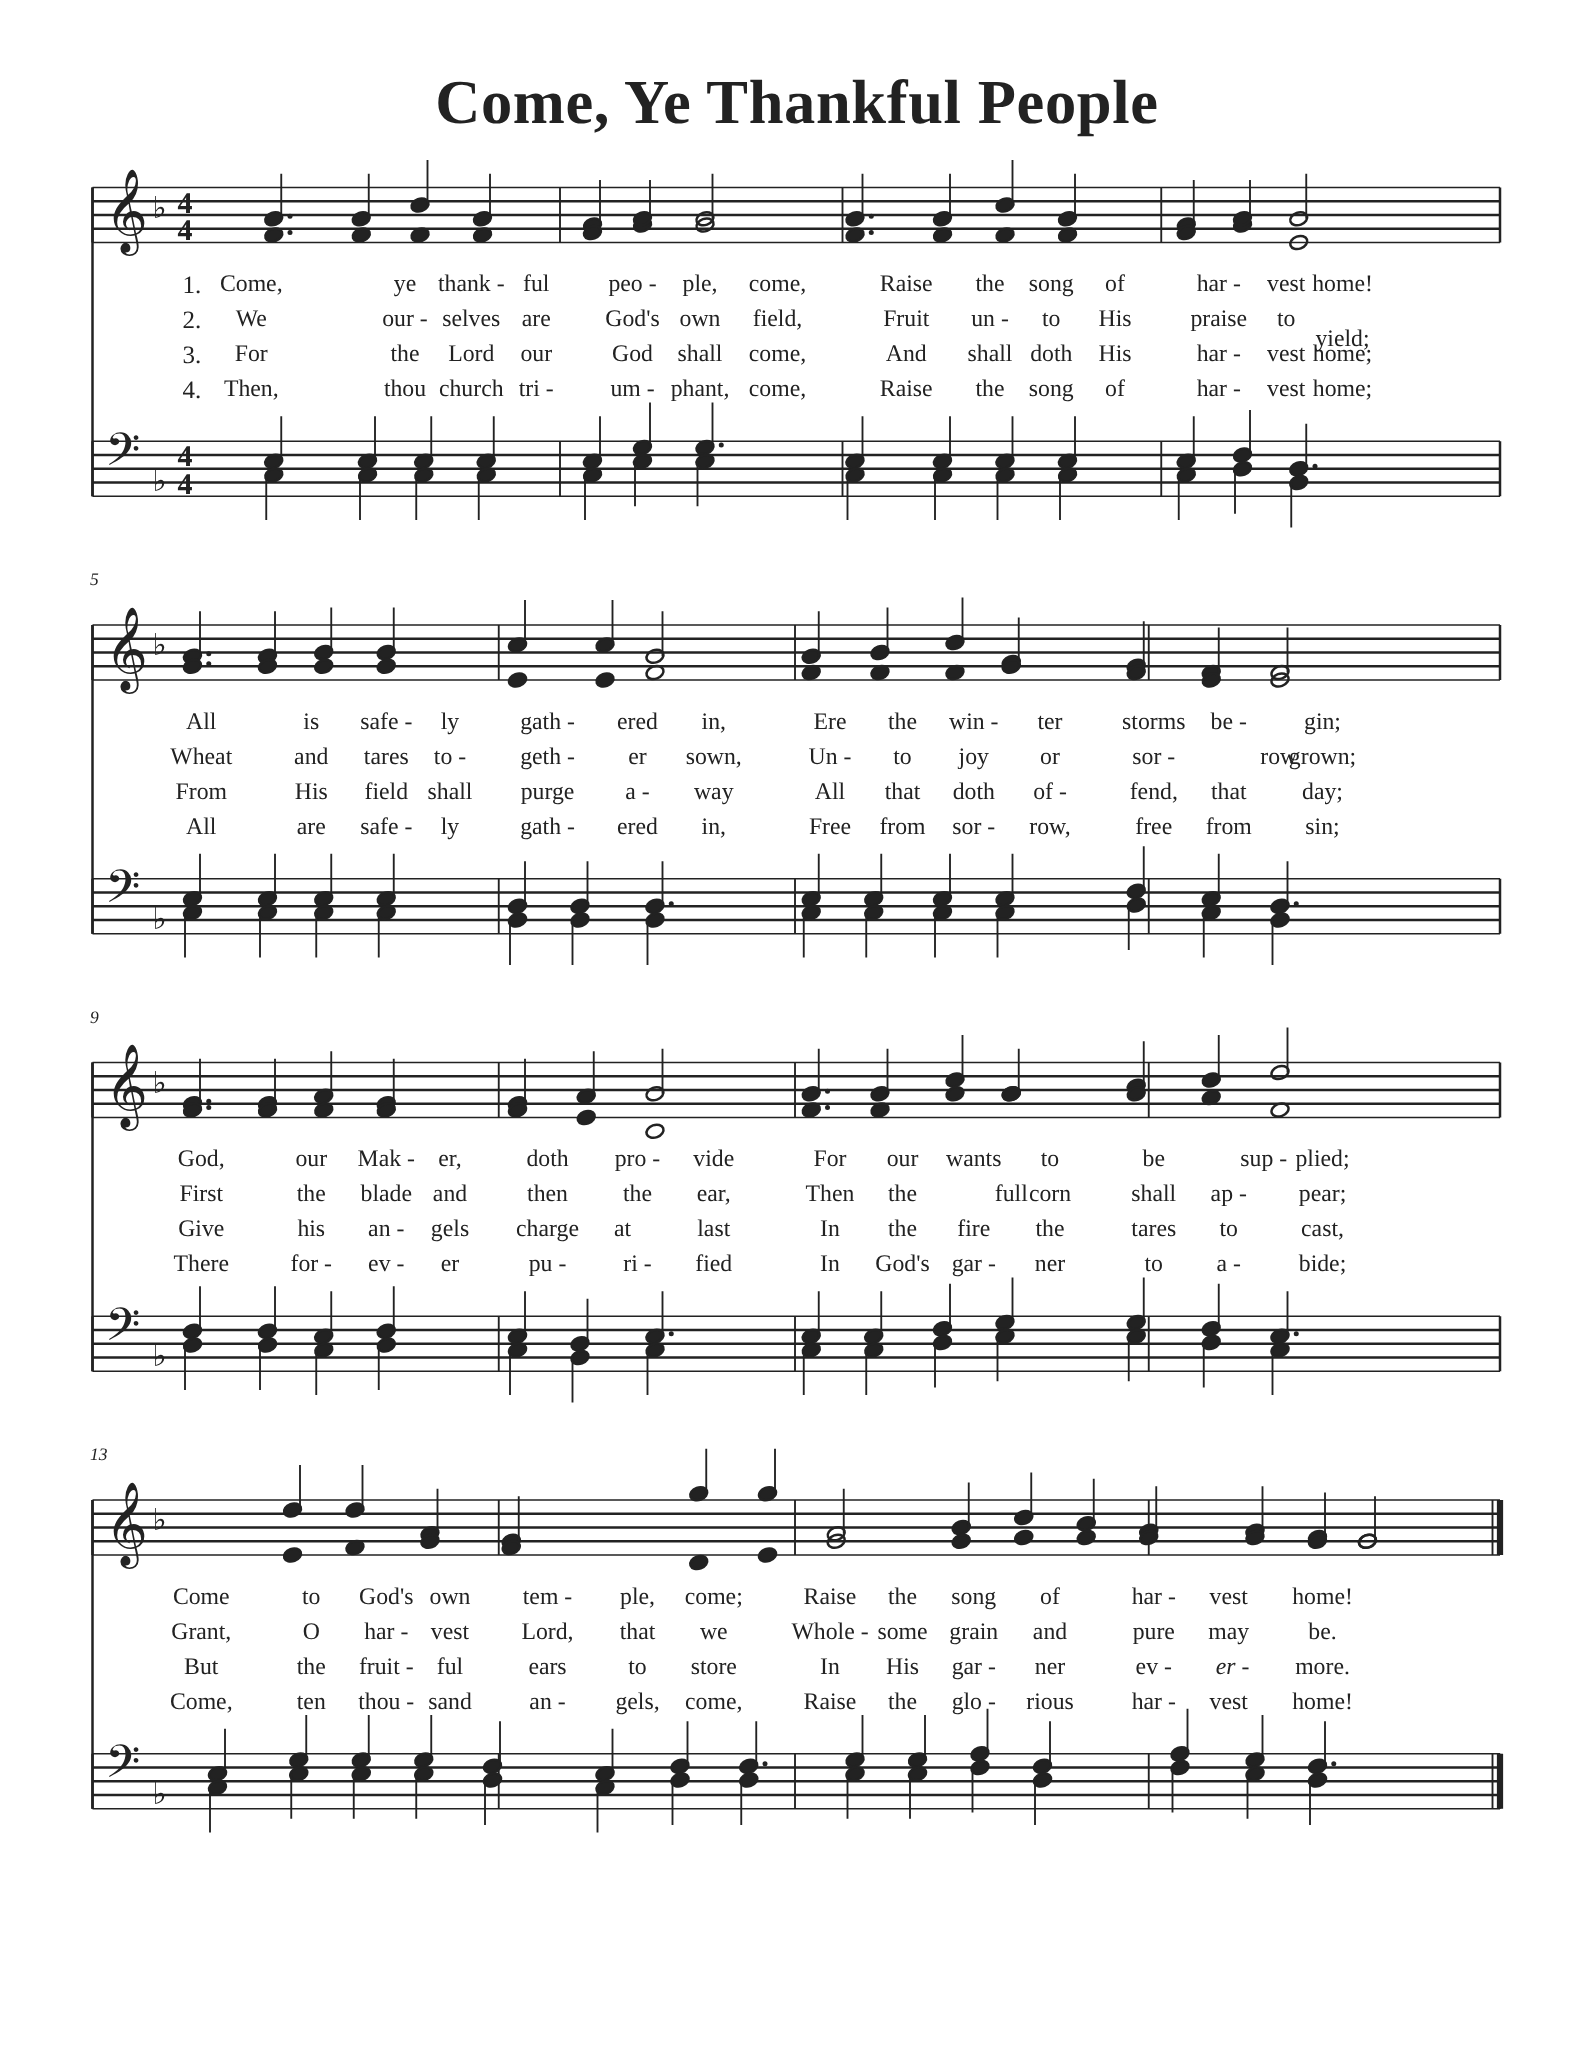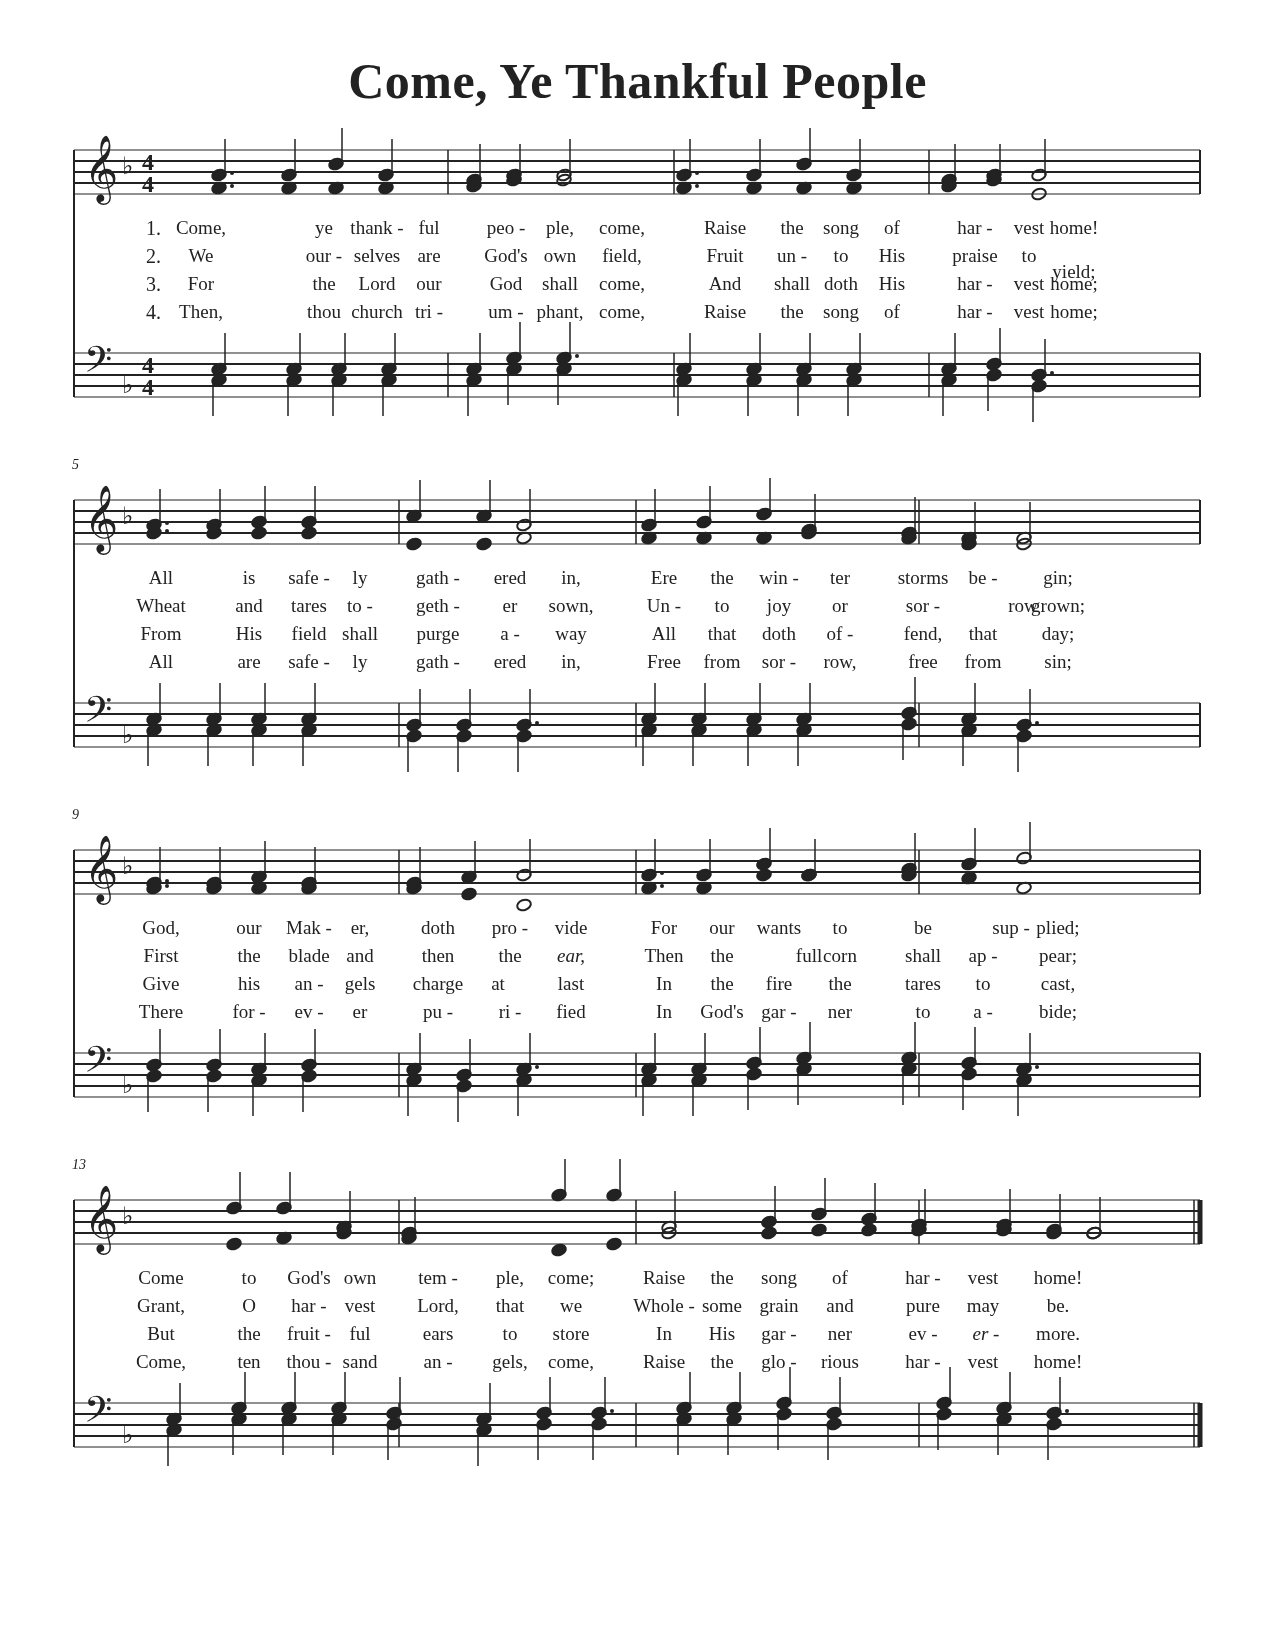--- a/index.html
+++ b/index.html
@@ -580,21 +580,21 @@
       <span style="left: 909px; margin-left: 28px;">sup -</span>
       <span style="left: 984px;">plied;</span>
     </div>
     <div class="lyr" style="top: 120px;">
       <span style="left: 87px;">First</span>
       <span style="left: 175px;">the</span>
       <span style="left: 235px;">blade</span>
       <span style="left: 286px;">and</span>
       <span style="left: 364px;">then</span>
       <span style="left: 436px;">the</span>
-      <span style="left: 497px; font-style: italic;">ear,</span>
+      <span style="left: 497px;">ear,</span>
       <span style="left: 590px;">Then</span>
       <span style="left: 648px;">the</span>
       <span style="left: 705px; margin-left: 30px;">full</span>
       <span style="left: 766px;">corn</span>
       <span style="left: 849px;">shall</span>
       <span style="left: 909px;">ap -</span>
       <span style="left: 984px;">pear;</span>
     </div>
     <div class="lyr" style="top: 148px;">
       <span style="left: 87px;">Give</span>

